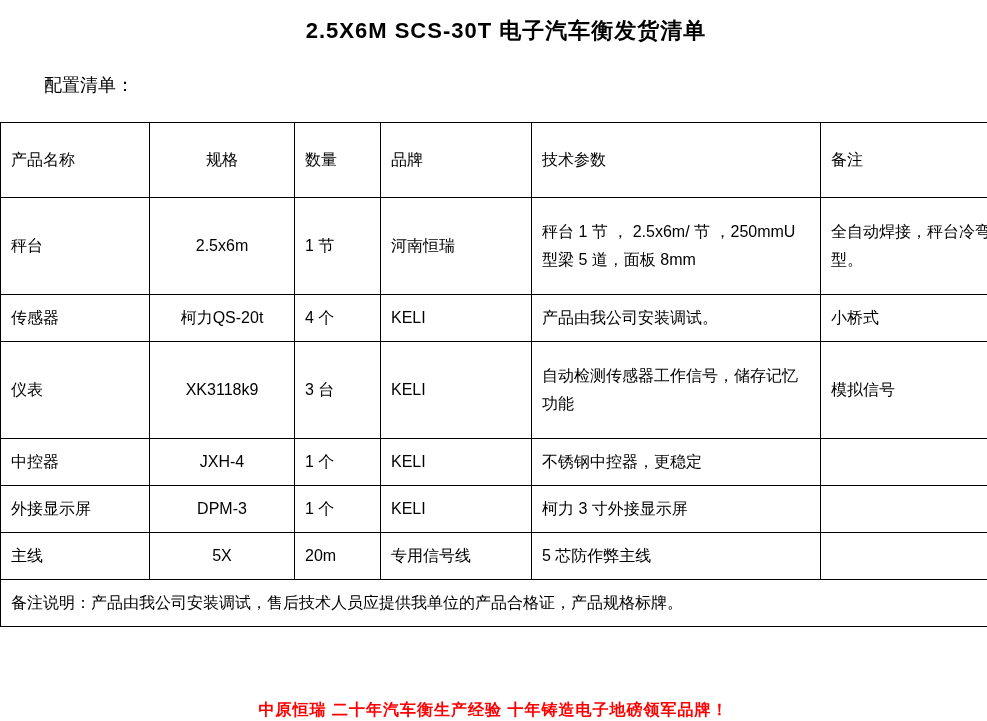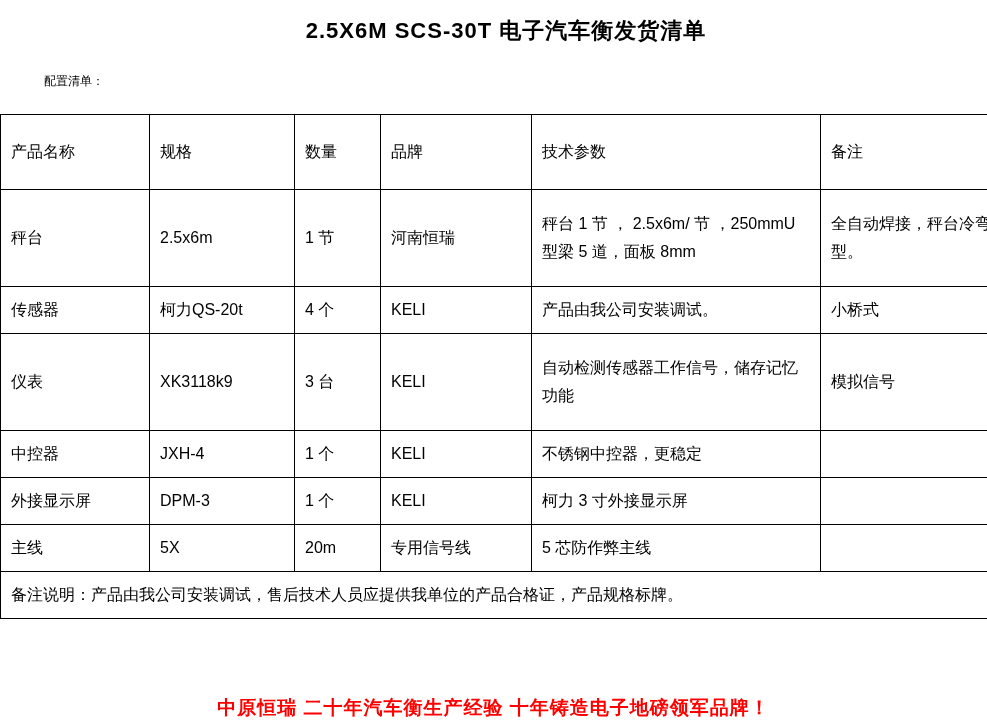--- a/index.html
+++ b/index.html
@@ -25,40 +25,40 @@
     text-align: center;
     font-size: 22px;
     font-weight: bold;
     letter-spacing: 1px;
     margin-top: 16px;
     margin-bottom: 0;
     line-height: 1.4;
     padding-left: 25px;
   }
   .subtitle {
-    font-size: 12px;
+    font-size: 18px;
     margin: 26px 0 12px 44px;
     line-height: 1.4;
   }
   table.spec {
     border-collapse: collapse;
     width: 905px;
     margin: 24px auto 0 auto;
     table-layout: fixed;
   }
   table.spec td {
     border: 1px solid #000000;
     padding: 9px 10px;
     font-size: 16px;
     vertical-align: middle;
     line-height: 1.75;
     word-break: break-word;
   }
   td.c0 { width: 128px; }
-  td.c1 { width: 124px; }
+  td.c1 { width: 124px; text-align: center; }
   td.c2 { width: 65px; }
   td.c3 { width: 130px; }
   td.c4 { width: 268px; }
   td.c5 { width: 190px; }
   tr.header td {
     height: 56px;
     font-family: Liberation Serif, serif;
   }
   tr.tall td {
     height: 78px;
@@ -68,21 +68,21 @@
     line-height: 1.8;
     padding: 10px 12px;
   }
   .footer-slogan {
     position: absolute;
     left: 0;
     right: 0;
     bottom: 16px;
     text-align: center;
     color: #ff0000;
-    font-size: 19px;
+    font-size: 16px;
     font-weight: bold;
     letter-spacing: 1px;
   }
 </style>
 </head>
 <body>
 
 <div class="page">
 
   <div class="doc-title">2.5X6M SCS-30T 电子汽车衡发货清单</div>

